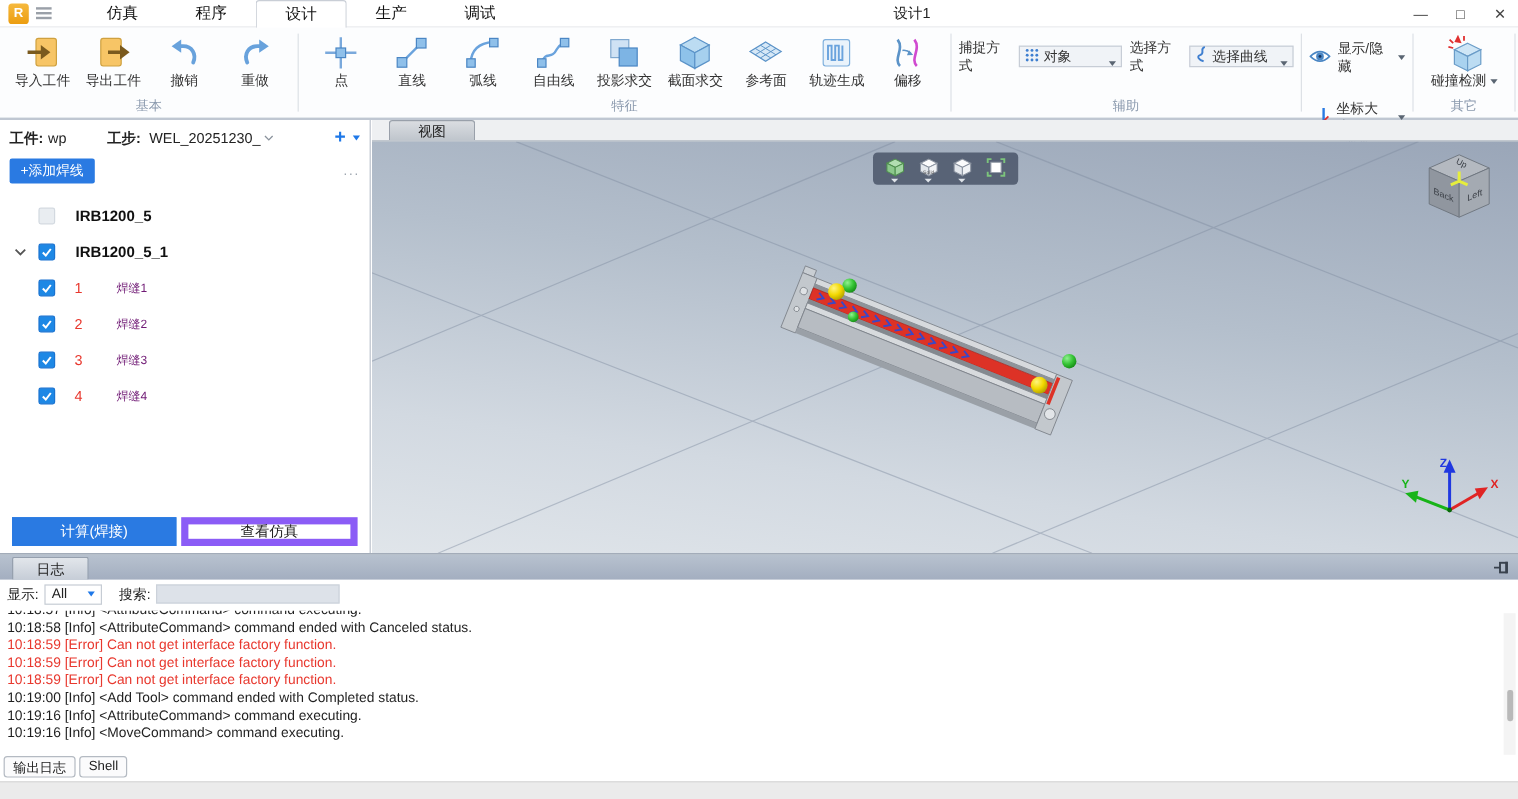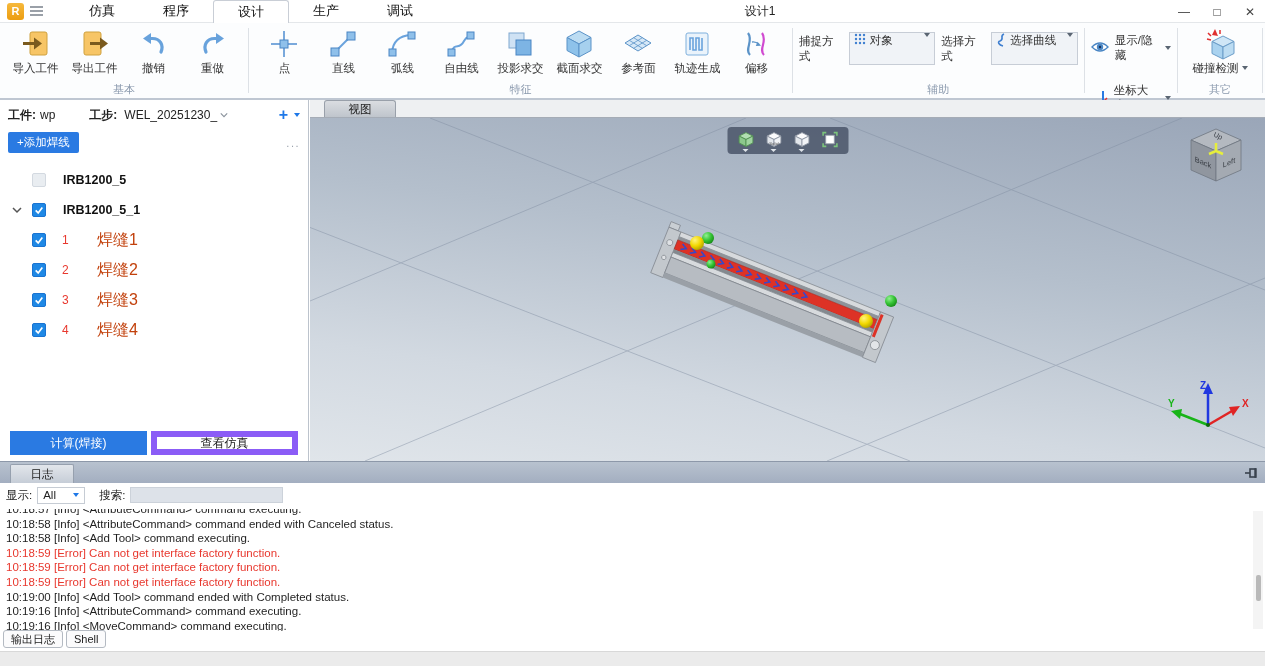--- a/index.html
+++ b/index.html
@@ -23,21 +23,21 @@
   .ribbon { position:absolute; top:23px; left:0; right:0; height:77px; background:#fcfdfe; border-bottom:2px solid #bfc7d2; display:flex; padding-left:2px; }
   .rgroup { display:flex; flex-direction:column; padding:2px 4px 0; }
   .rbody { flex:1; display:flex; align-items:flex-start; }
   .rlabel { text-align:center; font-size:11px; color:#8a99ad; height:15px; line-height:13px; }
   .rsep { width:1px; background:#dde1e6; margin:5px 2px; }
   .rbtn { width:59px; display:flex; flex-direction:column; align-items:center; padding-top:2px; cursor:default; }
   .ric { height:34px; display:flex; align-items:center; justify-content:center; }
   .rlbl { font-size:11.5px; color:#333; line-height:14px; white-space:nowrap; display:flex; align-items:center; gap:3px; }
   .aux-rows { display:flex; flex-direction:row; gap:6px; padding-top:7px; }
   .aux-row { display:flex; align-items:center; gap:7px; font-size:11.5px; color:#333; }
-  .combo { width:92px; height:33px; background:#f0f3f7; border:1px solid #c7cdd6; display:flex; align-items:flex-start; gap:4px; padding:0 4px; font-size:11.5px; color:#333; }
+  .combo { width:92px; height:18px; background:#f0f3f7; border:1px solid #c7cdd6; display:flex; align-items:flex-end; gap:4px; padding:0 4px; font-size:11.5px; color:#333; }
   .combo .caret { margin-left:auto; }
   .caret { width:0; height:0; border-left:3.5px solid transparent; border-right:3.5px solid transparent; border-top:4px solid #5a6572; display:inline-block; }
   .disp-rows { display:flex; flex-direction:column; gap:20px; padding-top:8px; }
   .disp-row { display:flex; align-items:center; gap:6px; font-size:11.5px; color:#333; }
 
   
   .main { position:absolute; top:100px; left:0; right:0; height:361px; }
   .left-panel { position:absolute; left:0; top:0; width:309px; height:100%; background:#fff; border-right:1px solid #bcc3cc; }
   .lp-head { display:flex; align-items:center; height:27px; padding:3px 8px 0; font-size:12px; color:#222; }
   .lp-head b { font-weight:bold; }
@@ -50,21 +50,21 @@
   .btn-add { background:#2a7ae2; color:#fff; font-size:11.5px; height:21px; padding:0 9px; border-radius:2px; display:flex; align-items:center; }
   .more { margin-left:auto; color:#9aa2ac; font-size:11px; letter-spacing:1.5px; }
   .tree { margin-top:12px; }
   .trow { height:30px; display:flex; align-items:center; padding-left:12px; font-size:12.5px; }
   .exp { width:20px; display:flex; align-items:center; }
   .cb { width:14px; height:14px; border-radius:2px; display:flex; align-items:center; justify-content:center; }
   .cb.on { background:#1e88e5; border:1px solid #1a73d1; }
   .cb.off { background:#e9edf1; border:1px solid #d3d9e0; }
   .tname { margin-left:17px; font-weight:bold; color:#111; }
   .widx { margin-left:16px; width:26px; color:#e8382e; font-size:12px; }
-  .wname { margin-left:9px; color:#c2410c; font-size:16px; }
+  .wname { margin-left:9px; color:#701a75; font-size:10px; }
   .lp-buttons { position:absolute; bottom:6px; left:0; right:0; display:flex; gap:4px; padding:0 10px; }
   .btn-calc { flex:1; height:24px; background:#2a7ae2; border:1px solid #2a7ae2; color:#fff; font-size:12px; display:flex; align-items:center; justify-content:center; }
   .btn-view { flex:1; height:24px; background:#fff; border:6px solid #8b5cf6; color:#222; font-size:12px; display:flex; align-items:center; justify-content:center; }
 
   
   .viewport { position:absolute; left:310px; top:0; right:0; height:100%; }
   .vp-tabbar { height:18px; background:#eef0f2; border-bottom:1px solid #a5acb6; padding-left:14px; display:flex; align-items:flex-end; }
   .vp-tab { width:72px; height:17px; background:linear-gradient(#dadde1,#bfc5cc); border:1px solid #99a0aa; border-bottom:none; border-radius:3px 3px 0 0; font-size:11.5px; color:#222; display:flex; align-items:center; justify-content:center; }
   .vp-canvas { position:absolute; top:18px; left:0; right:0; bottom:0; overflow:hidden;
     background:linear-gradient(188deg,#9aa6b8 0%,#b4bfcc 40%,#d2d9e1 75%,#e0e5ea 100%); }
@@ -591,21 +591,20 @@
         <span>All</span>
         <span class="caret"></span>
       </div>
       <span class="search-label">搜索:</span>
       <input class="search-input" type="text" style="">
     </div>
 
     <div class="log-lines">
       <div class="log-line"><span class="info">10:18:57 [Info] &lt;AttributeCommand&gt; command executing.</span></div>
       <div class="log-line"><span class="info">10:18:58 [Info] &lt;AttributeCommand&gt; command ended with Canceled status.</span></div>
-      <div class="log-line"><span class="info">10:18:58 [Info] &lt;Add Tool&gt; command executing.</span></div>
       <div class="log-line"><span class="error">10:18:59 [Error] Can not get interface factory function.</span></div>
       <div class="log-line"><span class="error">10:18:59 [Error] Can not get interface factory function.</span></div>
       <div class="log-line"><span class="error">10:18:59 [Error] Can not get interface factory function.</span></div>
       <div class="log-line"><span class="info">10:19:00 [Info] &lt;Add Tool&gt; command ended with Completed status.</span></div>
       <div class="log-line"><span class="info">10:19:16 [Info] &lt;AttributeCommand&gt; command executing.</span></div>
       <div class="log-line"><span class="info">10:19:16 [Info] &lt;MoveCommand&gt; command executing.</span></div>
     </div>
 
     <div class="log-scroll">
       <div class="log-thumb"></div>

